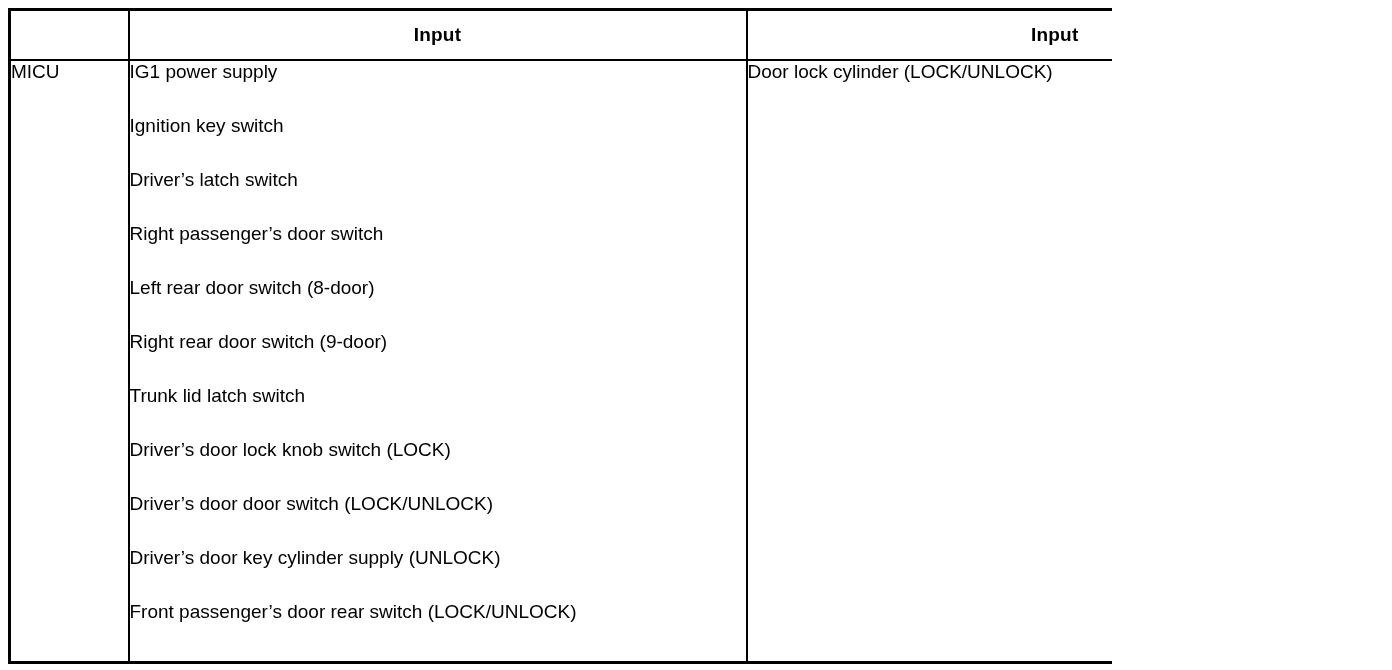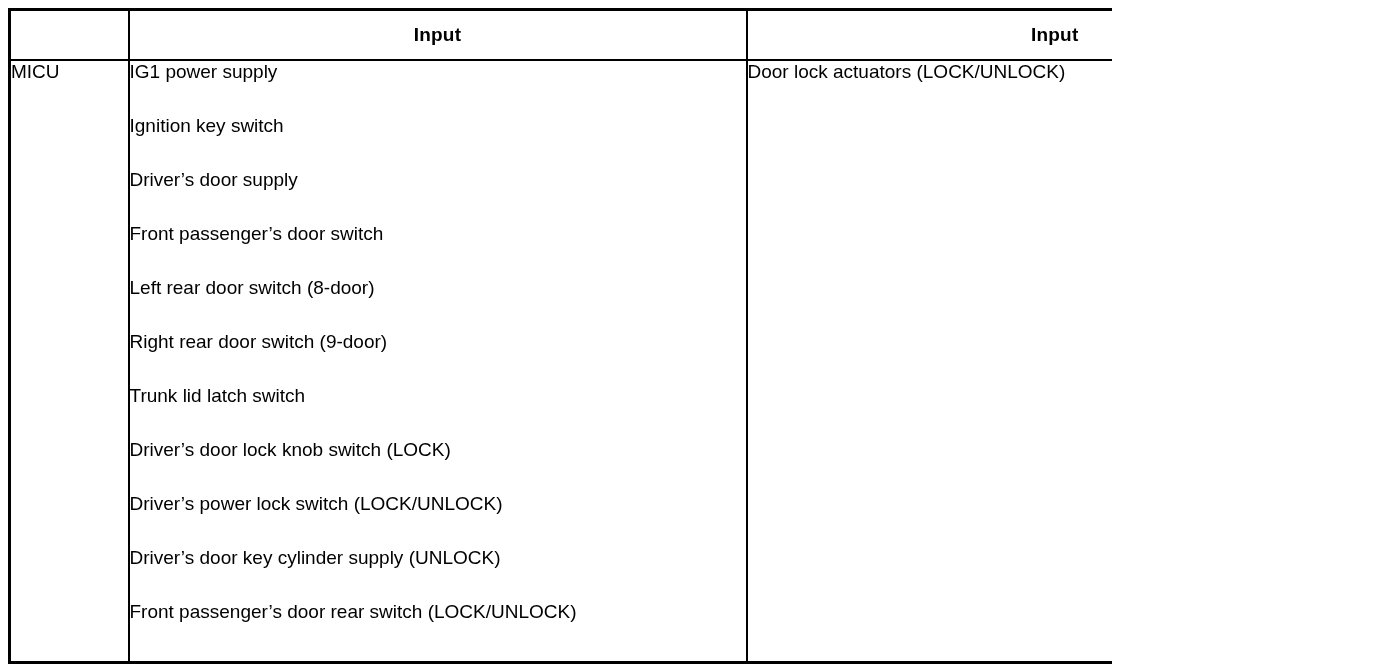--- a/index.html
+++ b/index.html
@@ -85,29 +85,29 @@
       </tr>
     </thead>
     <tbody>
       <tr class="body-row">
         <td class="component-cell">
           <div class="item">MICU</div>
         </td>
         <td class="input-cell">
           <div class="item">IG1 power supply</div>
           <div class="item">Ignition key switch</div>
-          <div class="item">Driver’s door supply</div>
-          <div class="item">Front passenger’s door switch</div>
+          <div class="item">Driver’s latch switch</div>
+          <div class="item">Right passenger’s door switch</div>
           <div class="item">Left rear door switch (8-door)</div>
           <div class="item">Right rear door switch (9-door)</div>
           <div class="item">Trunk lid latch switch</div>
           <div class="item">Driver’s door lock knob switch (LOCK)</div>
-          <div class="item">Driver’s power lock switch (LOCK/UNLOCK)</div>
+          <div class="item">Driver’s door door switch (LOCK/UNLOCK)</div>
           <div class="item">Driver’s door key cylinder supply (UNLOCK)</div>
           <div class="item">Front passenger’s door rear switch (LOCK/UNLOCK)</div>
         </td>
         <td class="output-cell">
-          <div class="item">Door lock actuators (LOCK/UNLOCK)</div>
+          <div class="item">Door lock cylinder (LOCK/UNLOCK)</div>
         </td>
       </tr>
     </tbody>
   </table>
 </div>
 
 </body></html>

